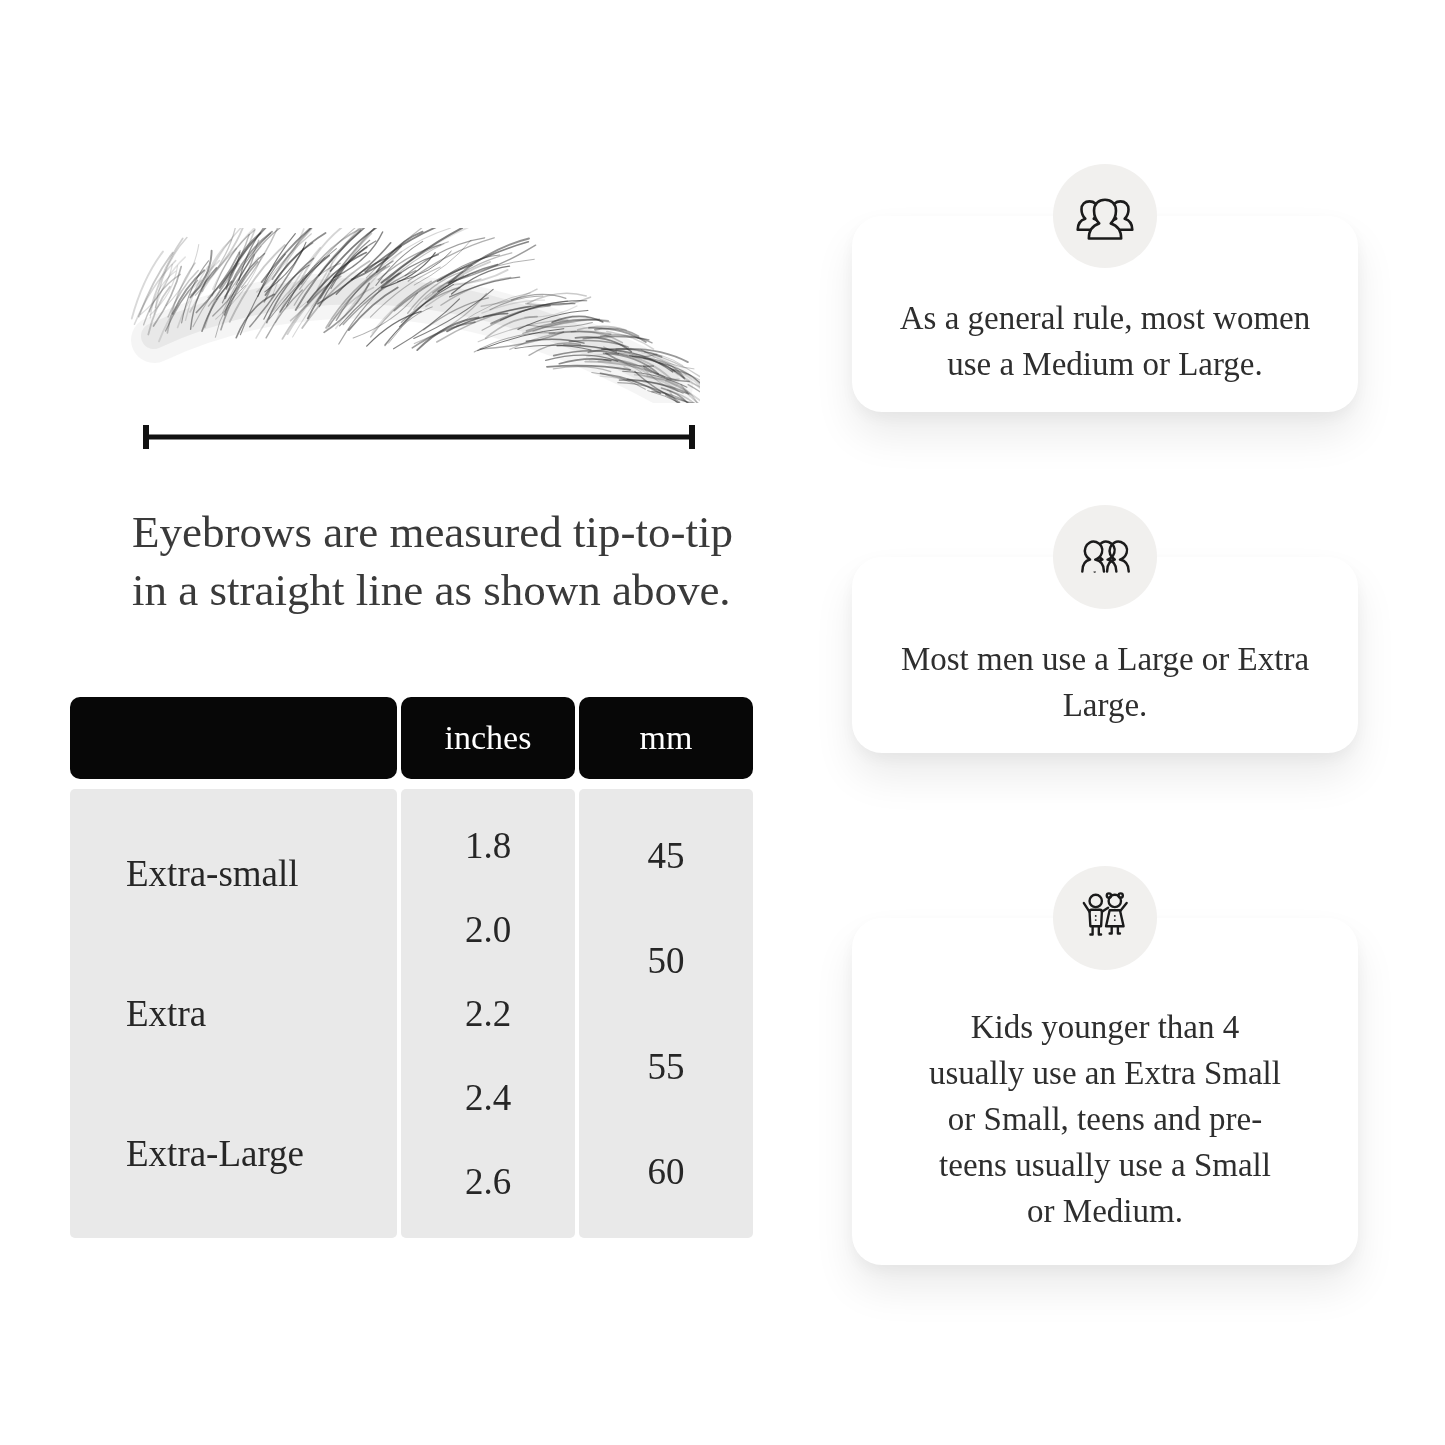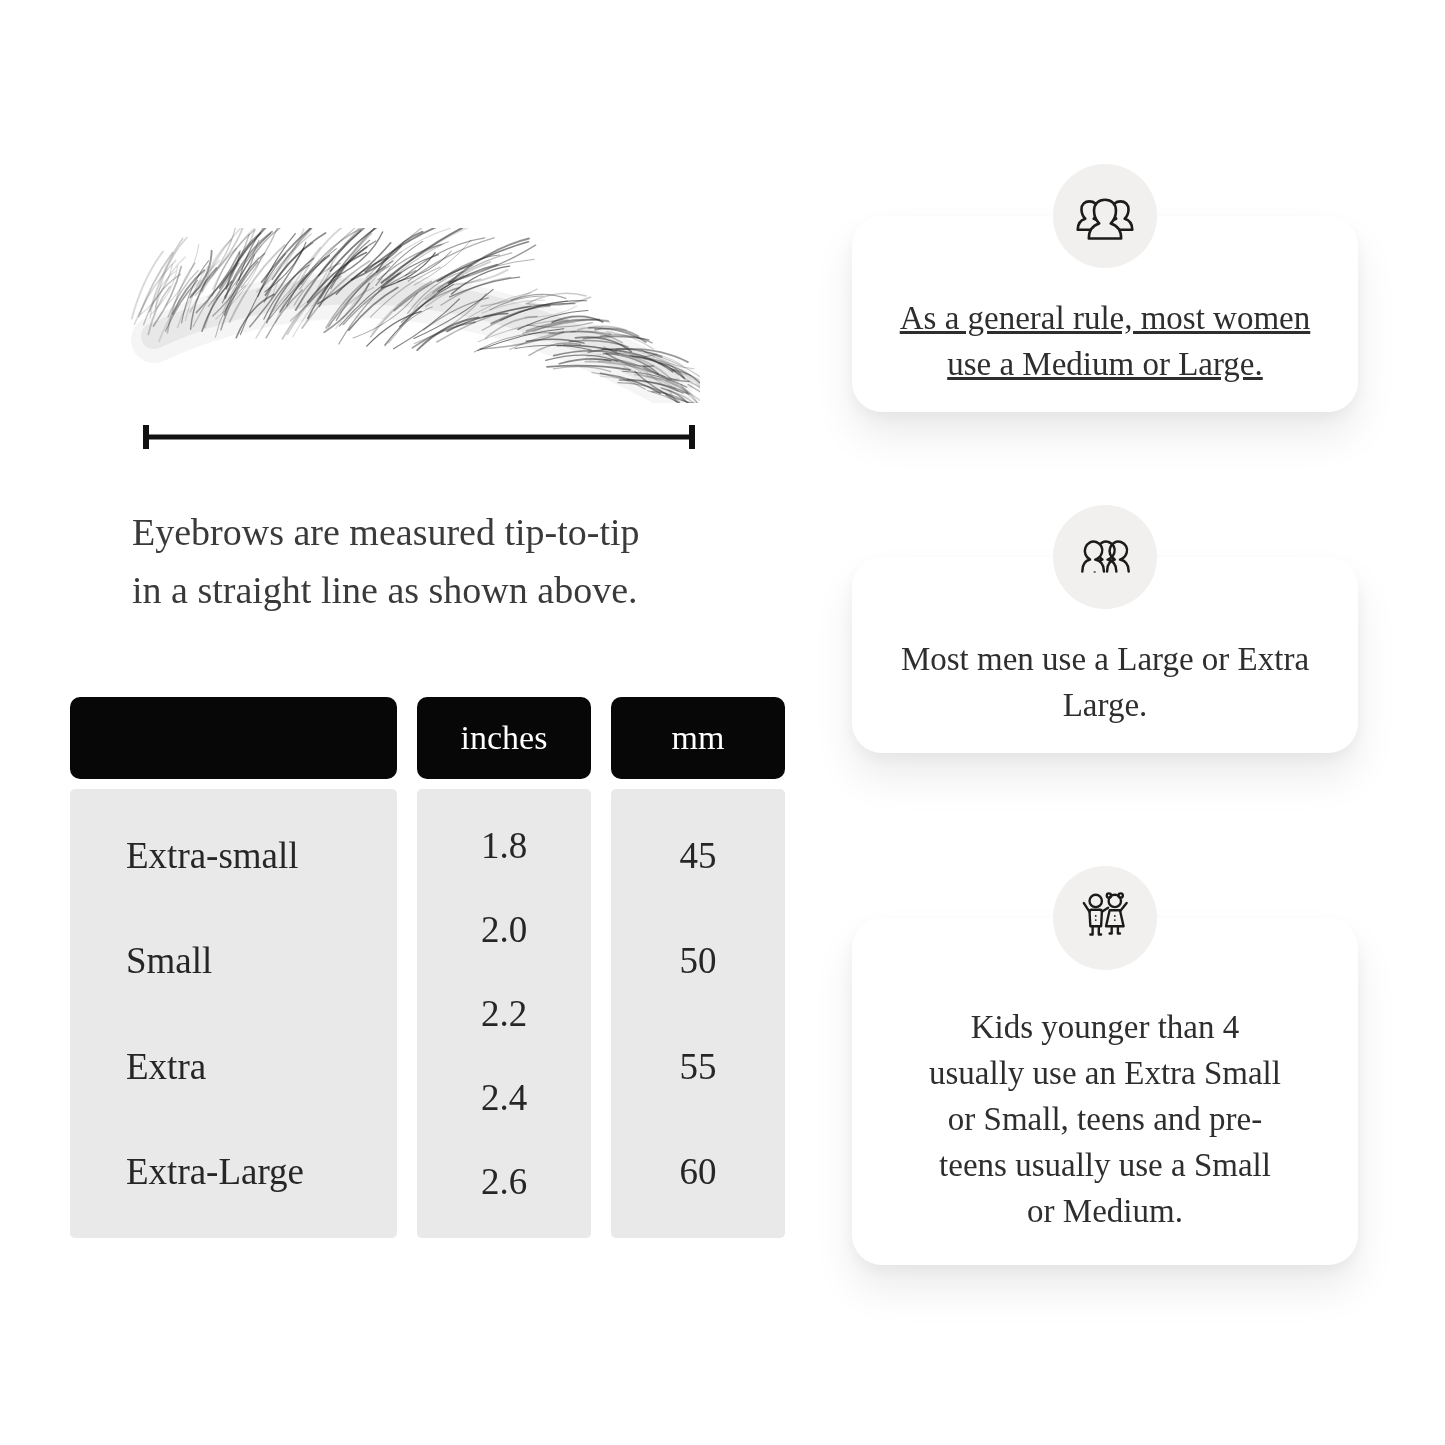--- a/index.html
+++ b/index.html
@@ -3,40 +3,40 @@
 <meta charset="utf-8">
 <style>
   html,body{margin:0;padding:0;background:#ffffff;}
   .page{position:relative;width:1445px;height:1445px;background:#ffffff;overflow:hidden;
         font-family:"Liberation Serif","DejaVu Serif",serif;color:#2e2e2e;}
 
   
   .eyebrow{position:absolute;left:120px;top:228px;width:580px;height:175px;}
   .measure{position:absolute;left:138px;top:420px;width:562px;height:34px;}
   .caption{position:absolute;left:132px;top:503px;width:640px;
-           font-size:38px;line-height:58px;color:#3a3a3a;}
+           font-size:45px;line-height:58px;color:#3a3a3a;}
 
   
   .tbl-head,.tbl-body{position:absolute;left:70px;display:grid;
-        grid-template-columns:327px 174px 174px;column-gap:20px;}
+        grid-template-columns:327px 174px 174px;column-gap:4px;}
   .tbl-head{top:697px;height:82px;}
   .hcell{background:#070707;border-radius:10px;display:flex;align-items:center;justify-content:center;
          color:#ffffff;font-size:34px;}
   .tbl-body{top:789px;height:449px;}
   .bcol{background:#e9e9e9;border-radius:5px;display:flex;flex-direction:column;
         padding:14px 0;box-sizing:border-box;}
   .bcell{flex:1;display:flex;align-items:center;justify-content:center;
          font-size:37px;color:#262626;}
   .bcol.labels .bcell{justify-content:flex-start;padding-left:56px;}
 
   
   .card{position:absolute;left:852px;width:506px;background:#ffffff;border-radius:30px;
         box-shadow:0 24px 40px rgba(0,0,0,.08),0 6px 14px rgba(0,0,0,.04);
         display:flex;flex-direction:column;justify-content:center;box-sizing:border-box;padding-top:54px;}
-  .card-1{top:216px;height:196px;text-decoration:underline;}
+  .card-1{top:216px;height:196px;}
   .card-2{top:557px;height:196px;justify-content:center;}
   .card-3{top:918px;height:347px;}
   .badge{position:absolute;left:201px;top:-52px;width:104px;height:104px;border-radius:50%;
          background:#f1f0ee;display:flex;align-items:center;justify-content:center;}
   .badge svg{width:66px;height:66px;}
   .card-text{text-align:center;font-size:33px;line-height:46px;color:#2e2e2e;padding:0 24px;}
   .card-3 .card-text{padding:0 70px;}
 </style>
 </head>
 <body>
@@ -311,21 +311,20 @@
 
   <div class="tbl-head">
     <div class="hcell"></div>
     <div class="hcell">inches</div>
     <div class="hcell">mm</div>
   </div>
 
   <div class="tbl-body">
     <div class="bcol labels">
       <div class="bcell">Extra-small</div>
-      <div class="bcell">Small</div>
       <div class="bcell">Extra</div>
       <div class="bcell">Extra-Large</div>
     </div>
     <div class="bcol">
       <div class="bcell">1.8</div>
       <div class="bcell">2.0</div>
       <div class="bcell">2.2</div>
       <div class="bcell">2.4</div>
       <div class="bcell">2.6</div>
     </div>

